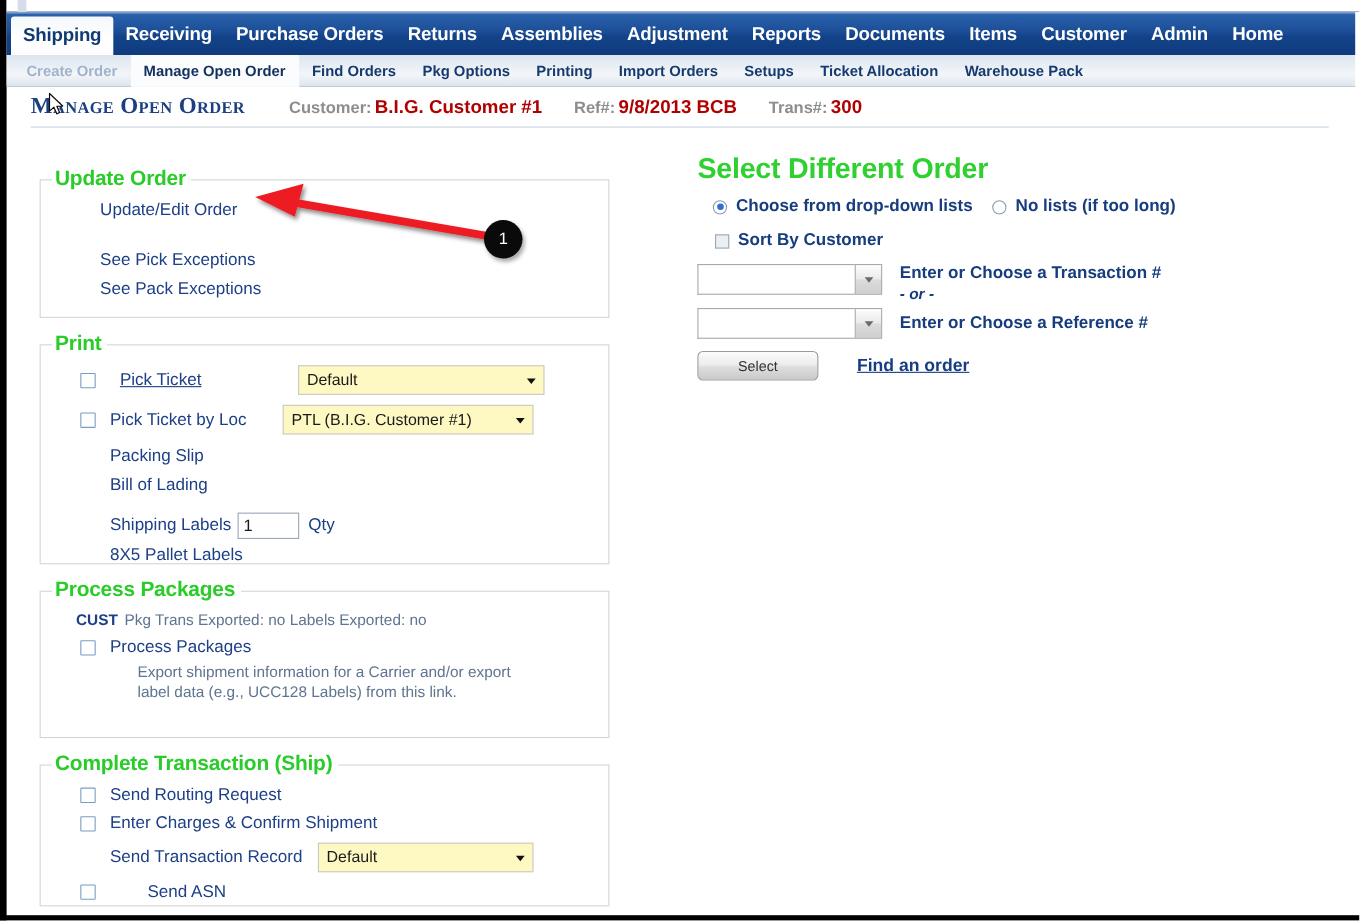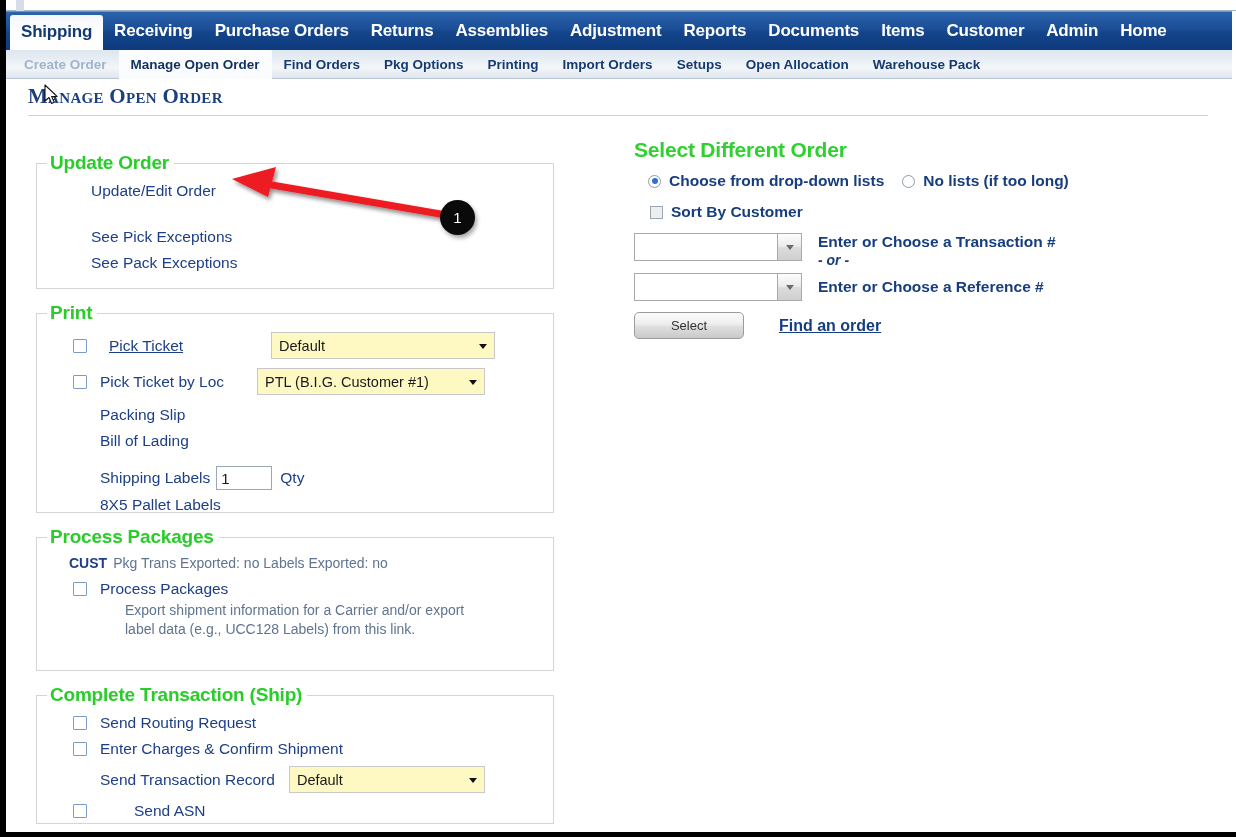--- a/index.html
+++ b/index.html
@@ -165,21 +165,21 @@
     font-family: "Liberation Sans", sans-serif;
   }
 
   .smalltext { font-size: 14px; color: #5f7490; }
   .cust-bold { font-weight: bold; color: #1c3f86; font-size: 14px; }
 
   
   .rightcol { position: absolute; left: 634px; top: 138px; width: 480px; }
   .rc-heading {
     color: #2fd02f;
-    font-size: 21px;
+    font-size: 26px;
     font-weight: bold;
     margin-bottom: 10px;
     letter-spacing: -0.2px;
   }
   .rc-label {
     color: #173d7e;
     font-size: 15.5px;
     font-weight: bold;
     white-space: nowrap;
   }
@@ -285,26 +285,33 @@
   </div>
 
   <div class="subnav">
     <div class="subnav-item disabled">Create Order</div>
     <div class="subnav-item active">Manage Open Order</div>
     <div class="subnav-item">Find Orders</div>
     <div class="subnav-item">Pkg Options</div>
     <div class="subnav-item">Printing</div>
     <div class="subnav-item">Import Orders</div>
     <div class="subnav-item">Setups</div>
-    <div class="subnav-item">Open Allocation</div>
+    <div class="subnav-item">Ticket Allocation</div>
     <div class="subnav-item">Warehouse Pack</div>
   </div>
 
   <div class="titlebar">
     <div class="page-title">Manage Open Order</div>
+    <div class="meta-group">
+      <span class="meta-label">Customer:</span><span class="meta-value">B.I.G. Customer #1</span>
+      <span class="meta-gap"></span>
+      <span class="meta-label">Ref#:</span><span class="meta-value">9/8/2013 BCB</span>
+      <span class="meta-gap"></span>
+      <span class="meta-label">Trans#:</span><span class="meta-value">300</span>
+    </div>
   </div>
 
   <svg class="cursor" viewBox="0 0 16 22">
     <polygon points="1,1 1,17 5,13.5 7.6,19.5 10.2,18.3 7.7,12.6 13,12.4" fill="#ffffff" stroke="#111111" stroke-width="1.1" stroke-linejoin="round"></polygon>
   </svg>
 
   <div class="leftcol">
 
     <fieldset class="panel" style="height:137px;">
       <legend>Update Order</legend>

